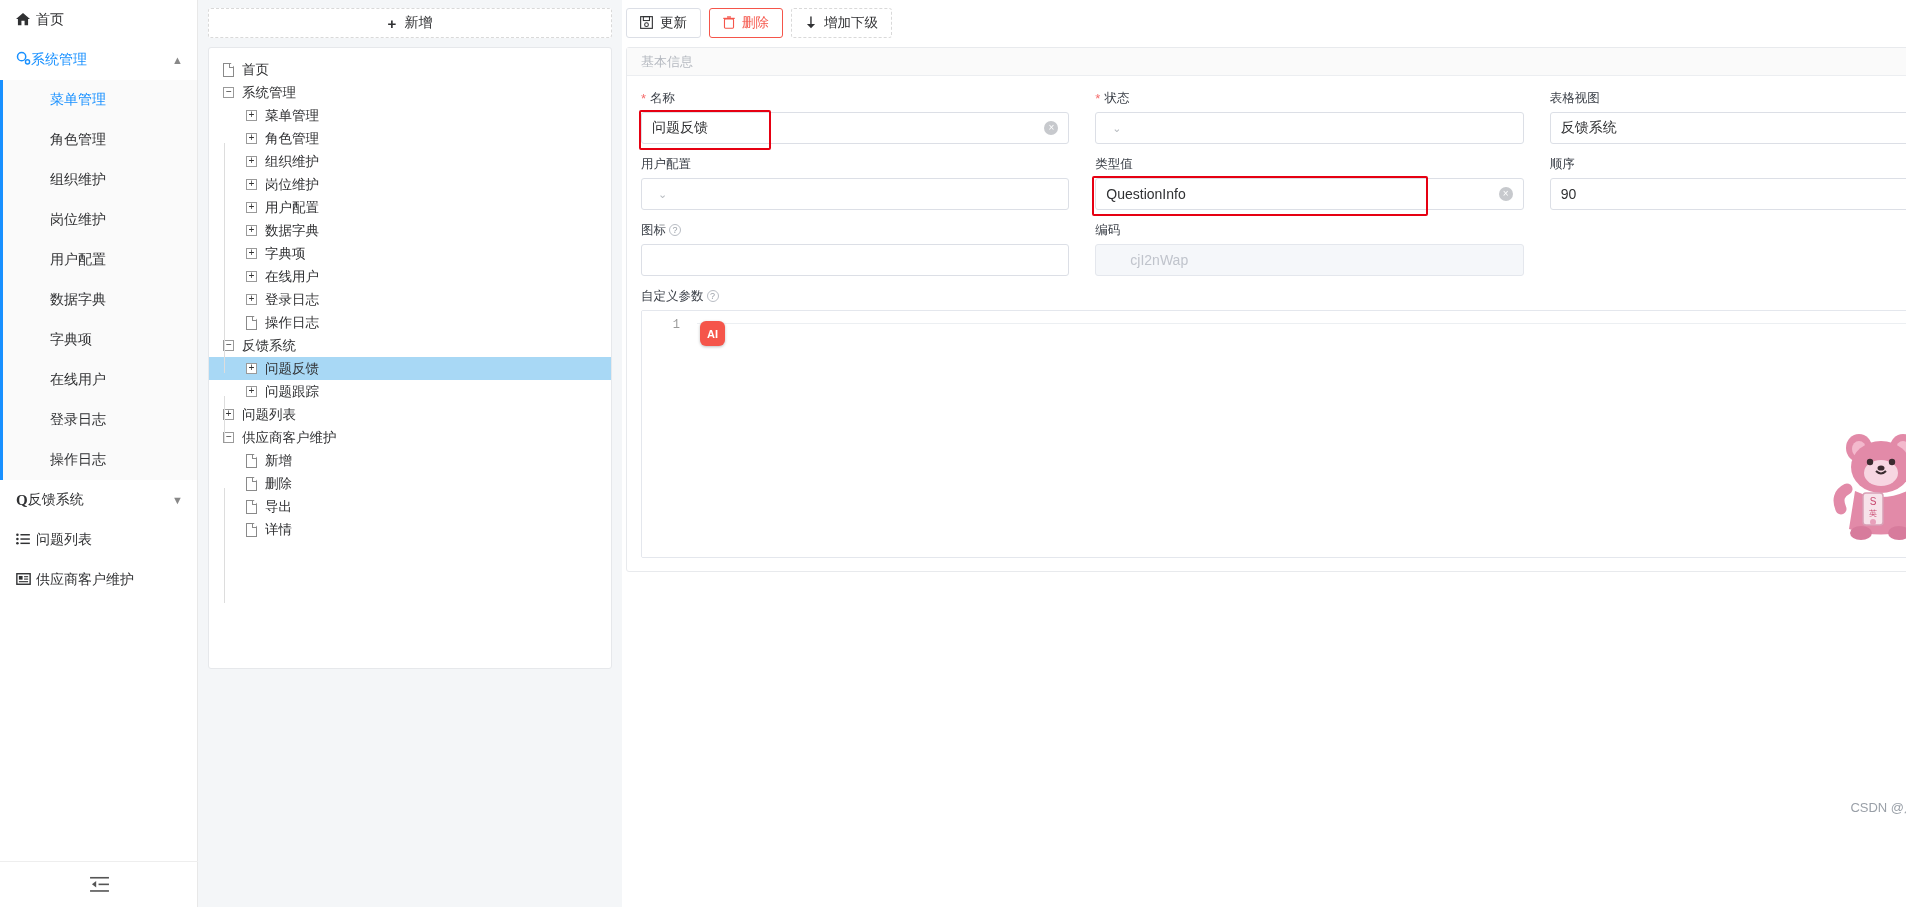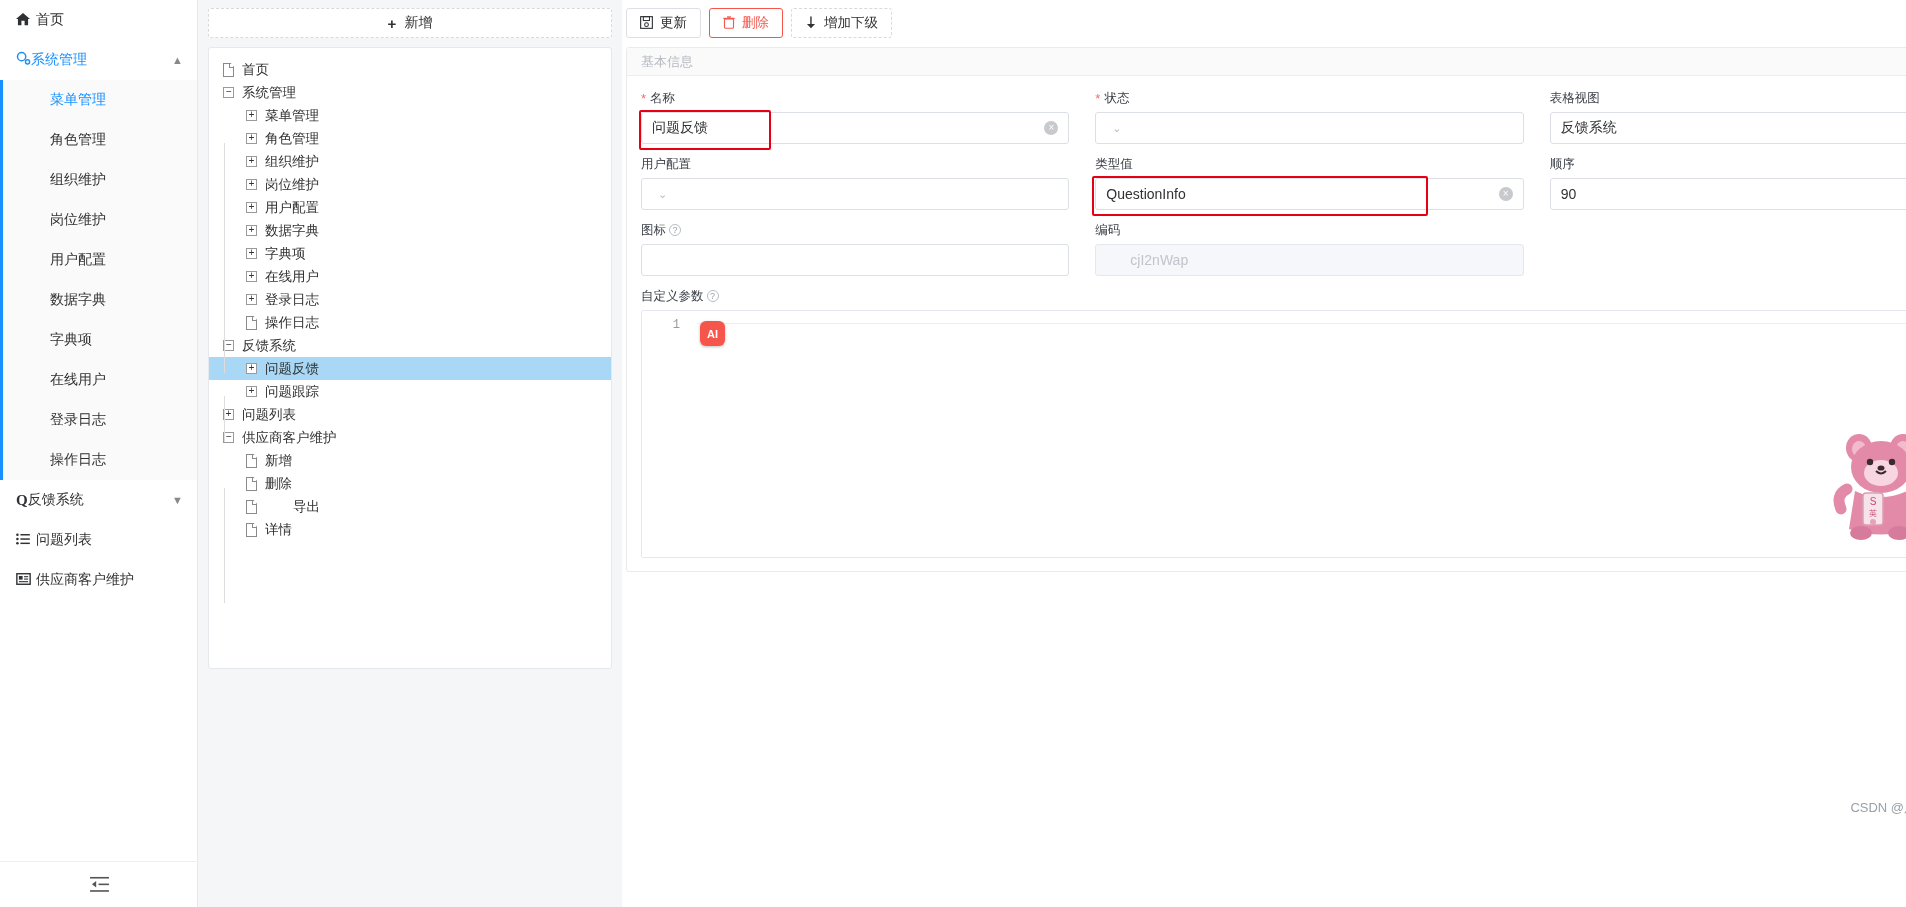--- a/index.html
+++ b/index.html
@@ -362,21 +362,21 @@
           <span>供应商客户维护</span>
         </div>
         <div class="tree-node" style="padding-left: 37px;">
           <span class="tn-file"></span>
           <span>新增</span>
         </div>
         <div class="tree-node" style="padding-left: 37px;">
           <span class="tn-file"></span>
           <span>删除</span>
         </div>
-        <div class="tree-node" style="padding-left: 37px; gap: 28px;">
+        <div class="tree-node" style="padding-left: 37px;">
           <span class="tn-file"></span>
           <span>导出</span>
         </div>
         <div class="tree-node" style="padding-left: 37px;">
           <span class="tn-file"></span>
           <span>详情</span>
         </div>
         <div class="guide" style="top: 143px; height: 230px; left: 26px;"></div>
         <div class="guide" style="top: 396px; height: 46px; left: 26px;"></div>
         <div class="guide" style="top: 488px; height: 115px; left: 26px;"></div>

